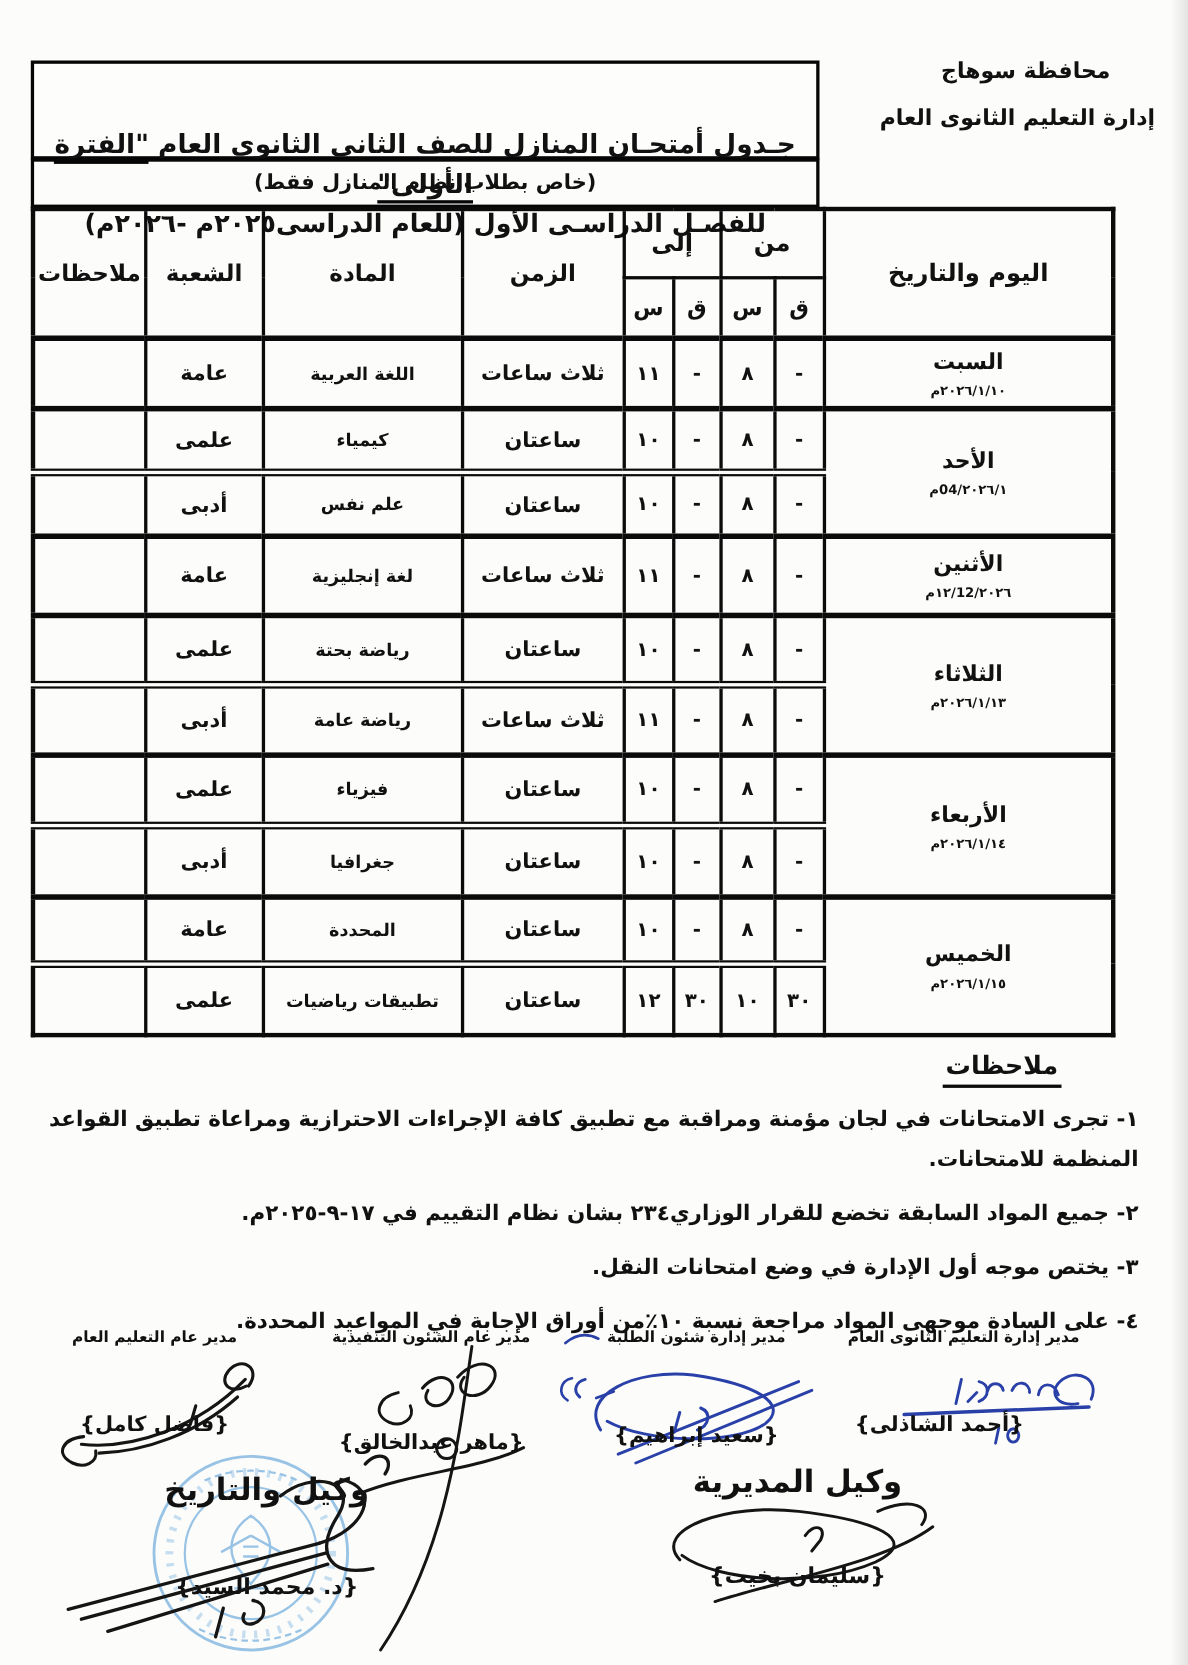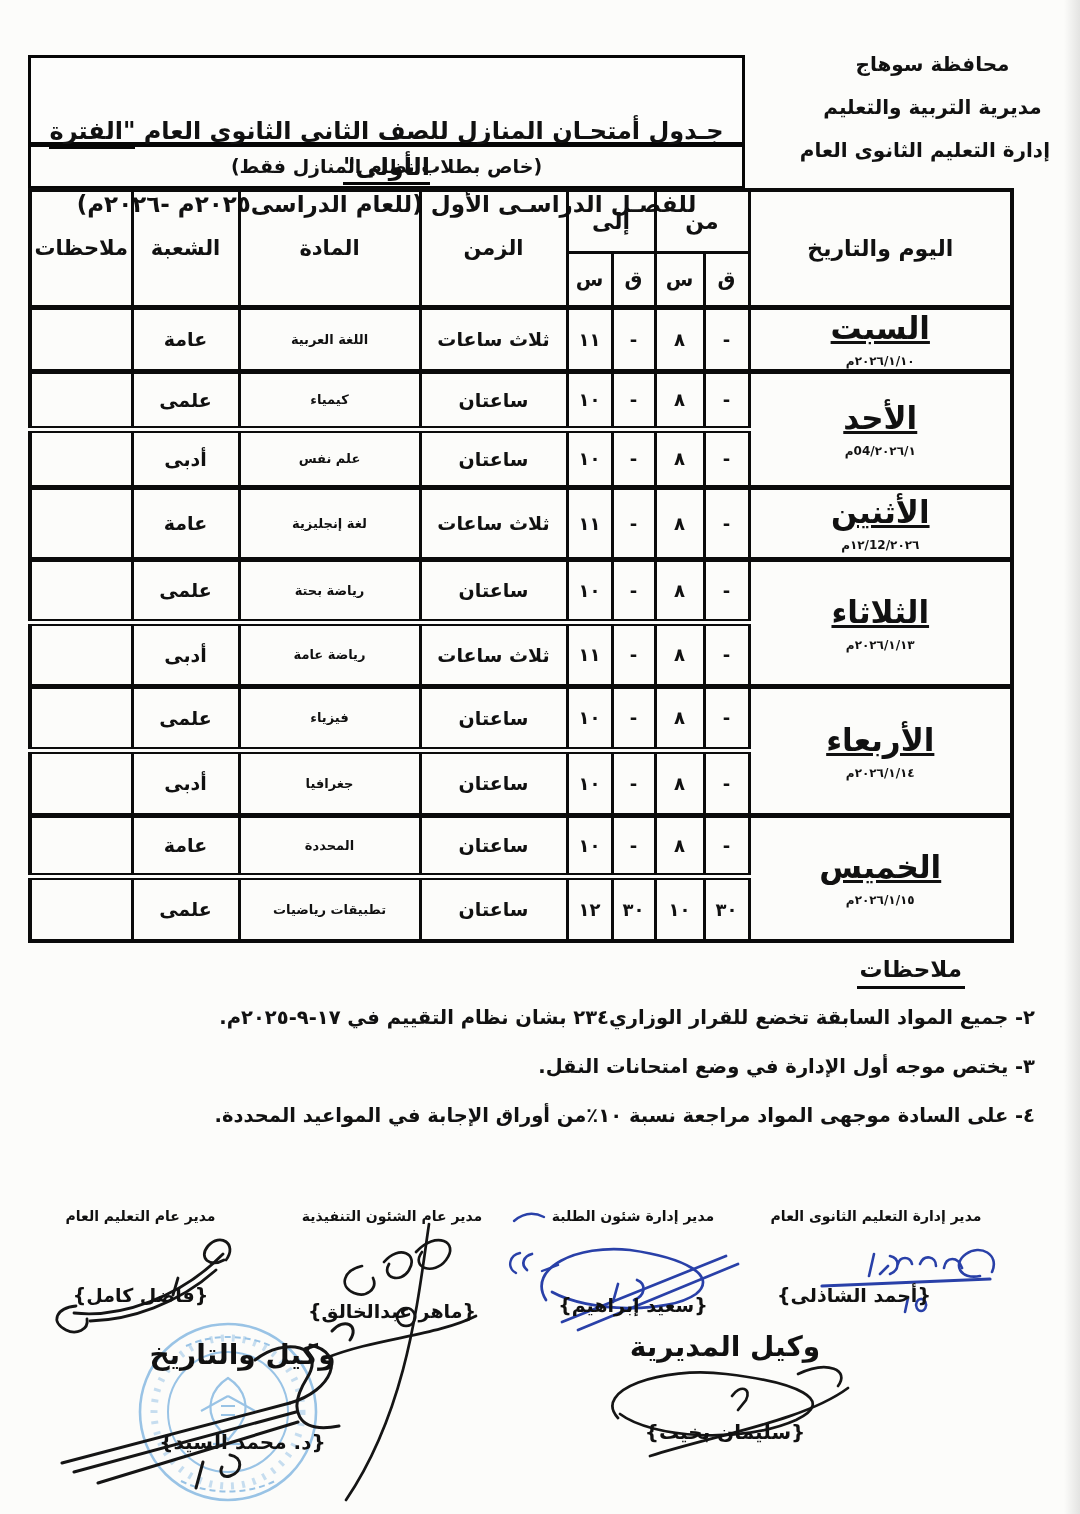--- a/index.html
+++ b/index.html
@@ -43,24 +43,24 @@
     padding:0 2px; overflow:hidden;
   }
   .sched { border:4px solid #0b0b0b; }
   tr.gstart > th, tr.gstart > td { border-top-width:5px; }
   tr.sub > td { border-top:7px double #0b0b0b; }
   .sched .h1 th { height:62px; font-size:22px; }
   .sched .h2 th { height:55px; font-size:20px; }
   .sched th.small { font-size:21px; }
   td.num  { font-size:18px; }
   td.dur  { font-size:19px; }
-  td.subj { font-size:13px; }
+  td.subj { font-size:16px; }
   td.br   { font-size:19px; }
   td.day  { font-size:22px; }
-  td.day .dname { font-size:31px; margin-bottom:8px;text-decoration:underline; }
+  td.day .dname { font-size:20px; margin-bottom:8px; }
   td.day .ddate { font-size:12px; }
 
   
   .notes-heading {
     right:115px; top:956px; font-size:23px; font-weight:bold;
     border-bottom:3px solid #0b0b0b; padding:0 3px 4px 3px;
   }
   .notes-list { left:40px; right:45px; top:1000px; text-align:right; font-weight:bold; }
   .notes-list .note-item { font-size:19.5px; line-height:1.85; margin-bottom:13px; }
 
@@ -80,21 +80,20 @@
   .scan-edge {
     right:0; top:0; width:16px; height:100%;
     background:linear-gradient(to left, rgba(100,100,100,0.16), rgba(0,0,0,0));
   }
 </style>
 </head>
 <body>
 
 <div class="abs letterhead">
   <p>محافظة سوهاج</p>
-  <p>مديرية التربية والتعليم</p>
   <p>إدارة التعليم الثانوى العام</p>
 </div>
 
 <div class="abs title-box">
   <div class="l1">
     <span>جـدول أمتحـان المنازل للصف الثانى الثانوى العام </span><span class="u">"الفترة الأولى"</span>
   </div>
   <div class="l2">للفصـل الدراسـى الأول (للعام الدراسى٢٠٢٥م -٢٠٢٦م)</div>
 </div>
 <div class="abs restriction-box">(خاص بطلاب نظام المنازل فقط)</div>
@@ -257,20 +256,21 @@
       <td class="dur">ساعتان</td>
       <td class="subj">تطبيقات رياضيات</td>
       <td class="br">علمى</td>
       <td class="note"></td>
     </tr>
   </tbody>
 </table>
 
 <div class="abs notes-heading">ملاحظات</div>
 <div class="abs notes-list">
+  <div class="note-item">١- تجرى الامتحانات في لجان مؤمنة ومراقبة مع تطبيق كافة الإجراءات الاحترازية ومراعاة تطبيق القواعد المنظمة للامتحانات.</div>
   <div class="note-item">٢- جميع المواد السابقة تخضع للقرار الوزاري٢٣٤ بشان نظام التقييم في ١٧-٩-٢٠٢٥م.</div>
   <div class="note-item">٣- يختص موجه أول الإدارة في وضع امتحانات النقل.</div>
   <div class="note-item">٤- على السادة موجهى المواد مراجعة نسبة ١٠٪من أوراق الإجابة في المواعيد المحددة.</div>
 </div>
 
 <div class="sig" style="left:740px; top:1208px; width:272px;">
   <p class="stitle">مدير إدارة التعليم الثانوى العام</p>
   <svg style="left:0; top:14px;" width="272" height="110" viewBox="0 0 272 110">
     <g fill="none" stroke="#2940a8" stroke-width="2.6" stroke-linecap="round">
       <path d="M 252,50 C 260,32 240,22 226,32 C 212,42 220,58 240,54"></path>

